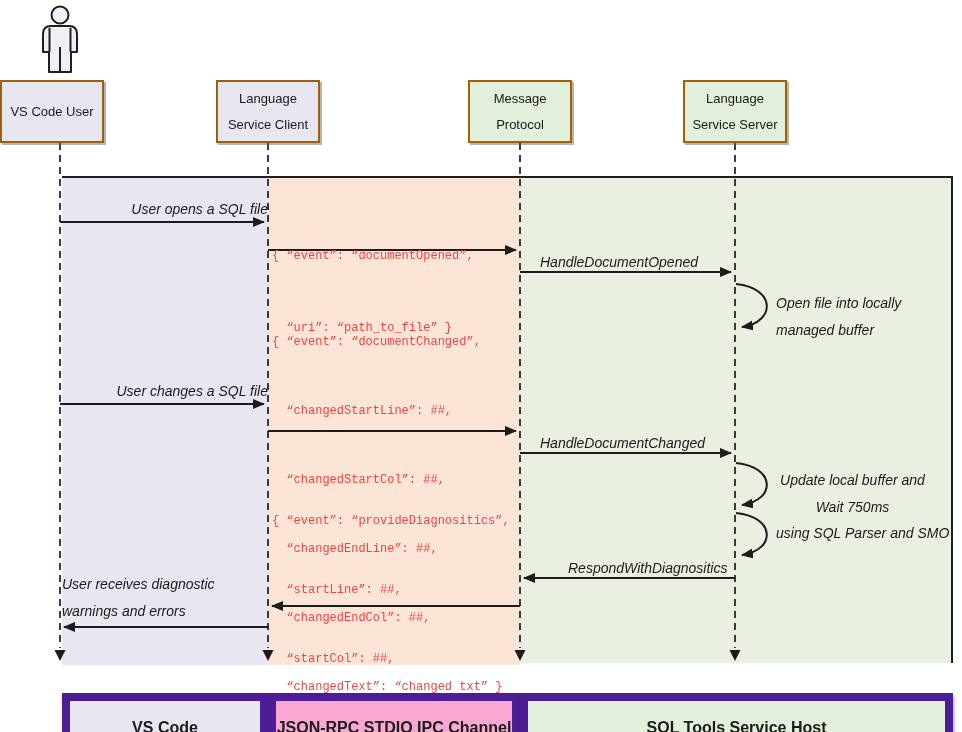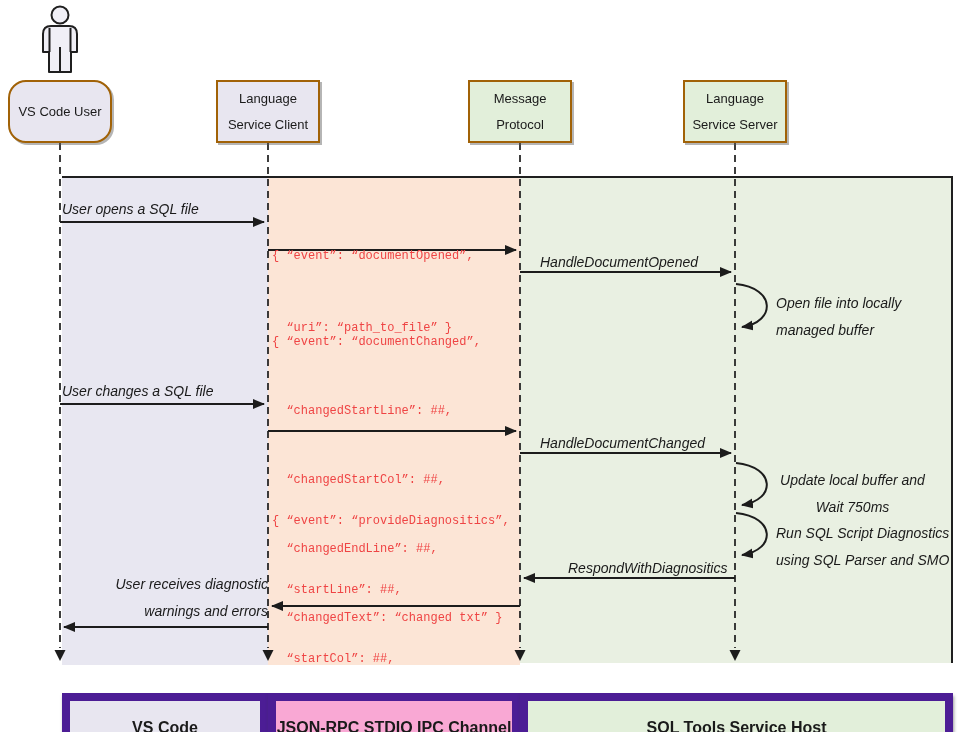--- a/index.html
+++ b/index.html
@@ -22,21 +22,21 @@
   .fill-green{background:#e2efda;}
   .fill-peach{background:#f9a8d4;}
   
   .footer-box{
     position:absolute;top:693px;height:69px;box-sizing:border-box;border:8px solid #4c1d95;
     display:flex;align-items:center;justify-content:center;font-size:16px;font-weight:bold;
     box-shadow:1px 3px 3px rgba(60,60,60,0.5);
   }
   
   .ital{position:absolute;font-style:italic;font-size:14px;white-space:nowrap;}
-  .lane1-label{left:62px;width:206px;text-align:left;}
+  .lane1-label{left:62px;width:206px;text-align:right;}
   .note{position:absolute;font-style:italic;font-size:14px;line-height:27px;white-space:nowrap;}
   
   .mono{
     position:absolute;left:272px;font-family:"Liberation Mono", monospace;
     font-size:12px;line-height:23px;white-space:pre;color:#ef4444;
   }
   .mono-first{line-height:24px;}
   svg{position:absolute;left:0;top:0;}
 </style>
 </head>
@@ -87,69 +87,69 @@
       <path d="M268,627 H64" marker-end="url(#arr)"></path>
     </g>
 
     <g stroke="#1c1c1c" stroke-width="2" fill="none">
       <path d="M736,284 C776,288 776,322 742,327" marker-end="url(#arr)"></path>
       <path d="M736,463 C776,467 776,500 742,505" marker-end="url(#arr)"></path>
       <path d="M736,513 C776,517 776,550 742,555" marker-end="url(#arr)"></path>
     </g>
   </svg>
 
-  <div class="actor-box fill-lavender" style="left:8px;border-radius:18px;">
+  <div class="actor-box fill-lavender" style="left:0;">
     <span>VS Code User</span>
   </div>
   <div class="actor-box fill-lavender" style="left:216px;">
     <span>Language</span>
     <span>Service Client</span>
   </div>
   <div class="actor-box fill-green" style="left:468px;justify-content:center;">
     <span>Message</span>
     <span>Protocol</span>
   </div>
   <div class="actor-box fill-green" style="left:683px;">
     <span>Language</span>
     <span>Service Server</span>
   </div>
 
   <div class="ital lane1-label" style="top:201px;">User opens a SQL file</div>
   <div class="ital lane1-label" style="top:383px;">User changes a SQL file</div>
-  <div class="note" style="left:62px;width:206px;top:571px;text-align:right;">
+  <div class="note" style="left:62px;width:206px;top:571px;text-align:left;">
     <div>User receives diagnostic</div>
     <div>warnings and errors</div>
   </div>
 
   <div class="ital" style="left:540px;top:254px;">HandleDocumentOpened</div>
   <div class="ital" style="left:540px;top:435px;">HandleDocumentChanged</div>
   <div class="ital" style="left:568px;top:560px;">RespondWithDiagnositics</div>
 
   <div class="note" style="left:776px;top:290px;">
     <div>Open file into locally</div>
     <div>managed buffer</div>
   </div>
   <div class="note" style="left:770px;width:165px;top:467px;text-align:center;">
     <div>Update local buffer and</div>
     <div>Wait 750ms</div>
   </div>
   <div class="note" style="left:776px;top:520px;">
-    <div>Run SQL Script Diagnostics</div>
     <div>using SQL Parser and SMO</div>
   </div>
 
   <div class="mono mono-first" style="top:196px;">
     <div>{ “event”: “documentOpened”,</div>
     <div>  “uri”: “path_to_file” }</div>
   </div>
   <div class="mono" style="top:285px;">
     <div>{ “event”: “documentChanged”,</div>
     <div>  “changedStartLine”: ##,</div>
     <div>  “changedStartCol”: ##,</div>
     <div>  “changedEndLine”: ##,</div>
+    <div>  “changedEndCol”: ##,</div>
     <div>  “changedText”: “changed txt” }</div>
   </div>
   <div class="mono" style="top:464px;">
     <div>{ “event”: “provideDiagnositics”,</div>
     <div>  “startLine”: ##,</div>
     <div>  “startCol”: ##,</div>
     <div>  “endLine”: ##,</div>
     
     
   </div>

